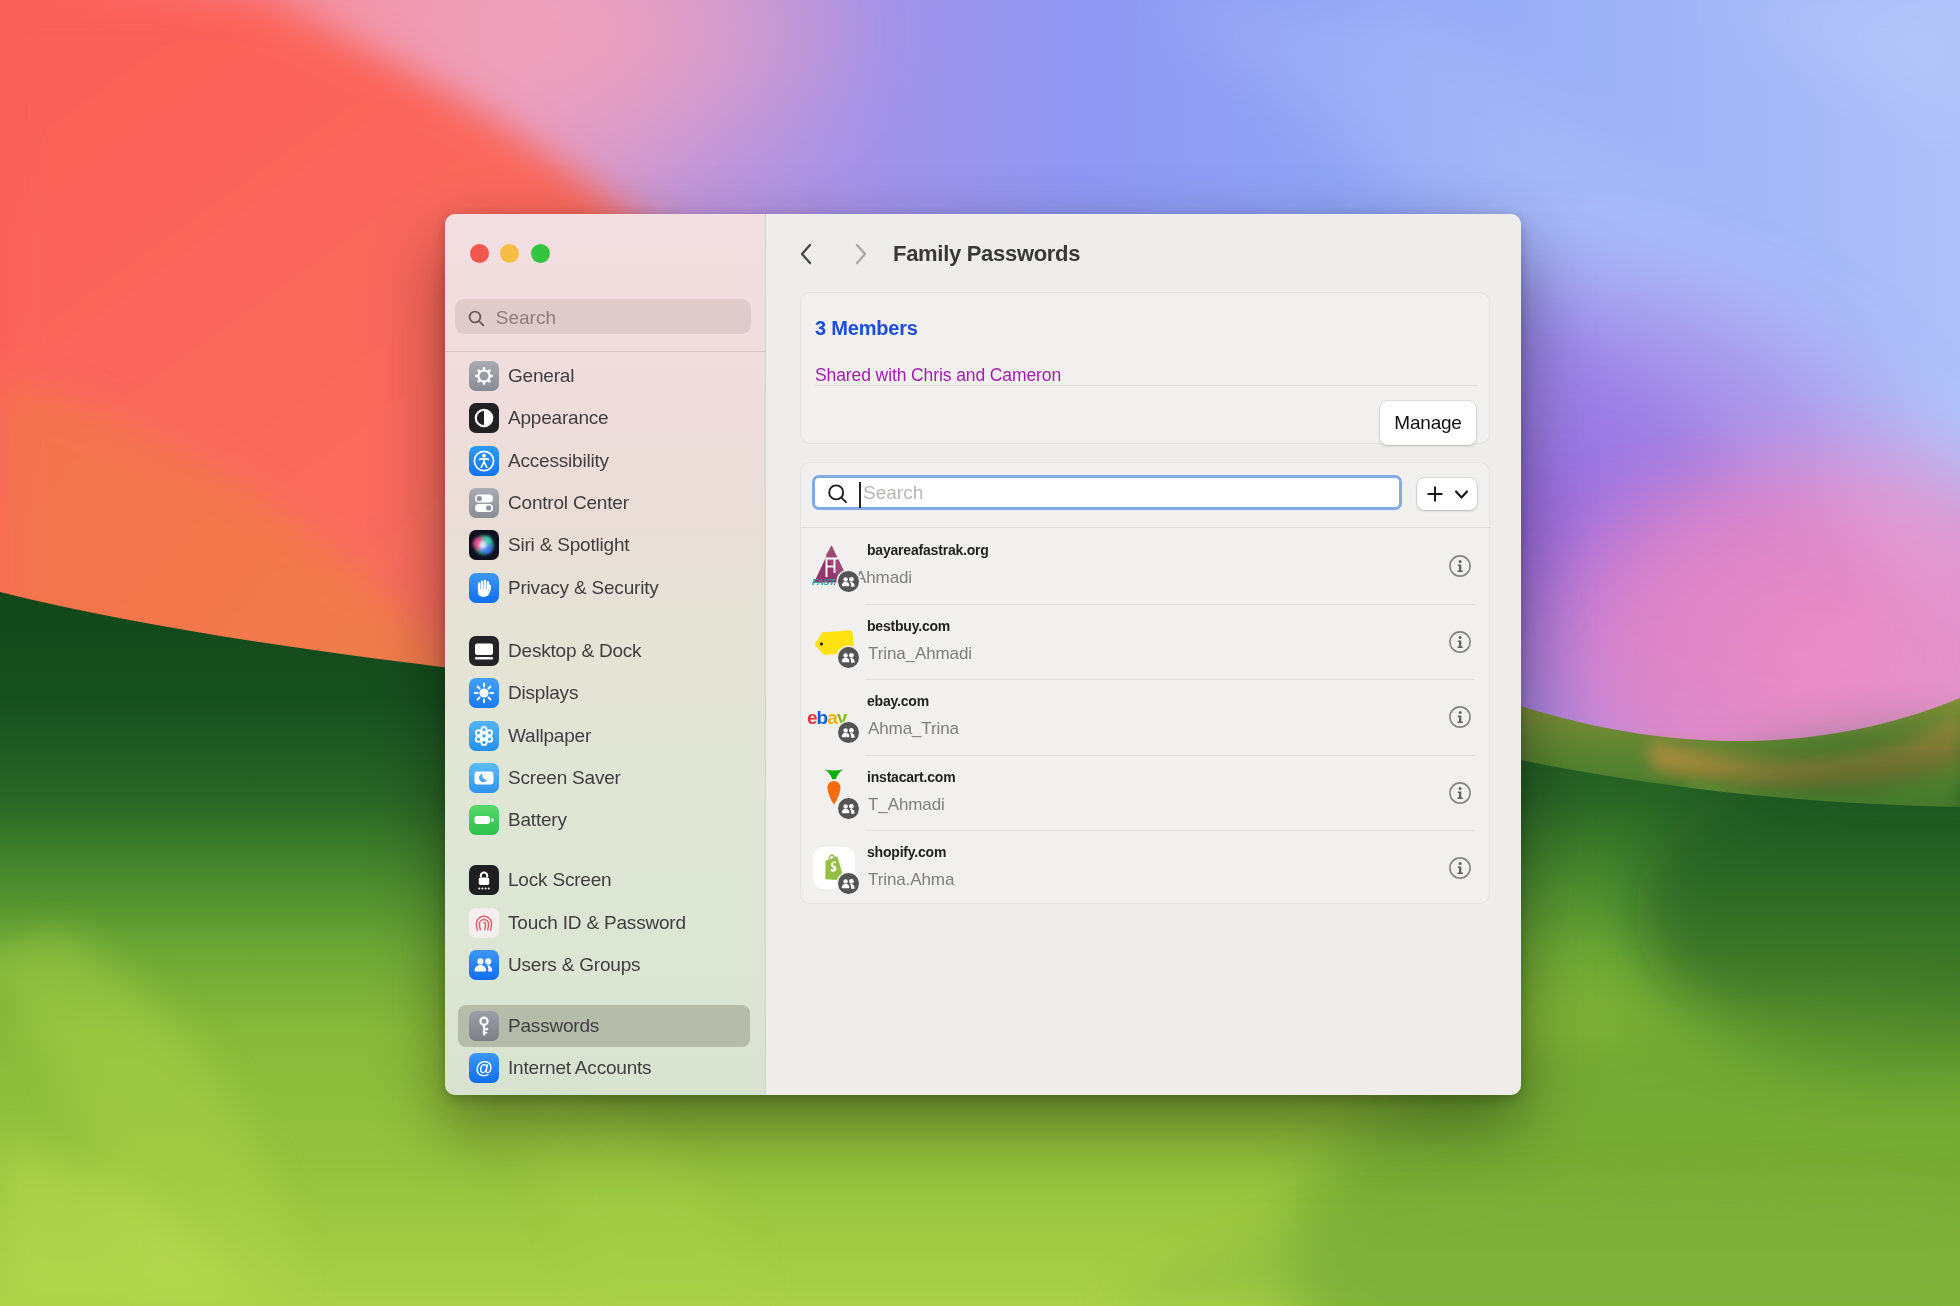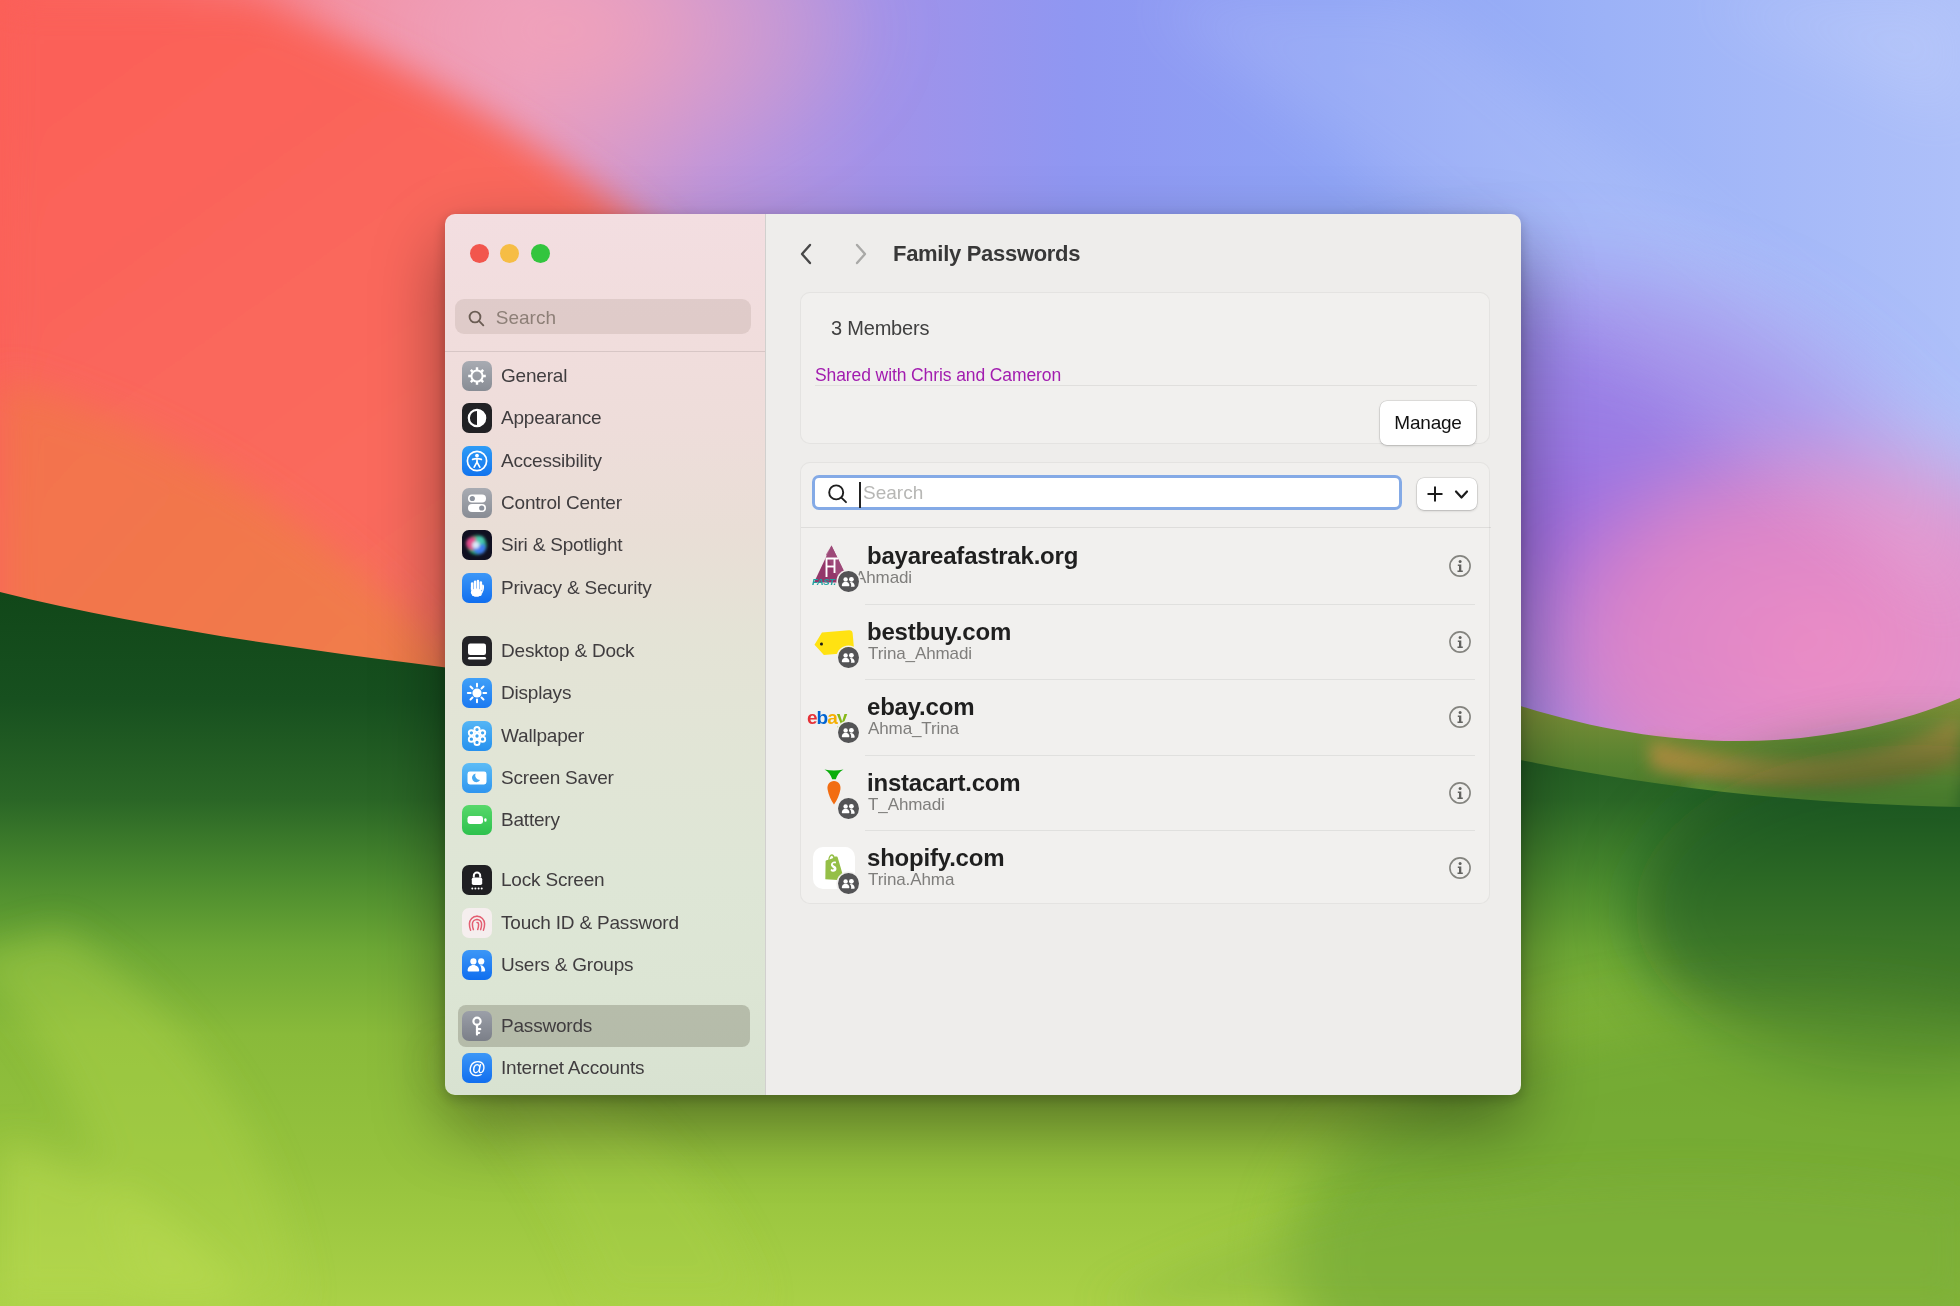--- a/index.html
+++ b/index.html
@@ -7,27 +7,27 @@
   #bg{position:absolute;left:0;top:0;width:1960px;height:1306px;}
   #win{position:absolute;left:445px;top:214px;width:1076px;height:881px;border-radius:10px;
        box-shadow:0 30px 70px rgba(0,0,0,0.40),0 4px 14px rgba(0,0,0,0.22);
        overflow:hidden;}
   #sidebar{position:absolute;left:0;top:0;width:320px;height:881px;
     background:linear-gradient(180deg,#f3dee1 0%,#f1dddd 12%,#eeddda 24%,#e9ded6 36%,#e4e3d6 48%,#e1e5d6 62%,#dee6d6 76%,#dce5d4 88%,#d8e2d1 100%);}
   #pane{position:absolute;left:320px;top:0;width:756px;height:881px;background:#eeedeb;border-left:1px solid rgba(0,0,0,0.12);box-sizing:border-box;}
   .tl{position:absolute;width:19px;height:19px;border-radius:50%;top:30px;}
   .abs{position:absolute;}
   
-  .srow{position:absolute;left:11px;width:294px;height:42px;display:flex;align-items:center;}
+  .srow{position:absolute;left:18px;width:294px;height:42px;display:flex;align-items:center;}
   .sic{width:30px;height:30px;border-radius:7px;margin-left:6px;flex:0 0 30px;position:relative;overflow:hidden;}
   .slb{margin-left:9px;font-size:19px;color:#403d3f;letter-spacing:-0.2px;white-space:nowrap;}
   
   .badge{width:21px;height:21px;border-radius:50%;box-shadow:0 0 0 1.6px #f1f0ee;}
   .card{position:absolute;left:34px;width:690px;background:#f1f0ee;border:1px solid rgba(0,0,0,0.05);border-radius:10px;box-sizing:border-box;}
-  .rowtitle{font-size:24px;font-weight:700;color:#1f1f1f;letter-spacing:-0.2px;}
+  .rowtitle{font-size:14px;font-weight:700;color:#1f1f1f;letter-spacing:-0.2px;}
   .rowsub{font-size:17px;color:#7f7e7c;letter-spacing:-0.1px;}
 </style>
 </head>
 <body>
 <svg id="bg" viewBox="0 0 1960 1306" preserveAspectRatio="none">
   <defs>
     <linearGradient id="sky" x1="0" y1="0" x2="1" y2="0">
       <stop offset="0" stop-color="#fb5f58"></stop>
       <stop offset="0.08" stop-color="#f96b67"></stop>
       <stop offset="0.18" stop-color="#f18d9f"></stop>
@@ -352,21 +352,21 @@
 
     <svg class="abs" style="left:29px;top:28px;" width="24" height="24" viewBox="0 0 24 24">
         <path d="M15,3 L7,12 L15,21" fill="none" stroke="#484848" stroke-width="2.4" stroke-linecap="round" stroke-linejoin="round"></path>
       </svg>
     <svg class="abs" style="left:82px;top:28px;" width="24" height="24" viewBox="0 0 24 24">
         <path d="M9,3 L17,12 L9,21" fill="none" stroke="#a9a9a7" stroke-width="2.4" stroke-linecap="round" stroke-linejoin="round"></path>
       </svg>
     <div class="abs" style="left:127px;top:27px;font-size:22px;font-weight:700;color:#383838;letter-spacing:-0.3px;">Family Passwords</div>
 
     <div class="card" style="top:78px;height:152px;">
-      <div class="abs" style="left:30px;top:24px;font-size:20px;font-weight:400;color:#404040;letter-spacing:-0.2px;">3 Members</div>
+      <div class="abs" style="left:14px;top:24px;font-size:20px;font-weight:700;color:#1d4ed8;letter-spacing:-0.2px;">3 Members</div>
       <div class="abs" style="left:14px;top:48px;font-size:17.5px;color:#a21caf;letter-spacing:-0.1px;margin-top:24px;">Shared with Chris and Cameron</div>
       <div class="abs" style="left:14px;top:92px;width:662px;height:1px;background:rgba(0,0,0,0.07);"></div>
       <div class="abs" style="left:579px;top:108px;width:96px;height:44px;background:#ffffff;border-radius:7px;box-shadow:0 0 0 0.5px rgba(0,0,0,0.15),0 1px 2.5px rgba(0,0,0,0.18);display:flex;align-items:center;justify-content:center;font-size:19px;color:#111;letter-spacing:-0.2px;">Manage</div>
     </div>
 
     <div class="card" style="top:248px;height:442px;">
 
       <div class="abs" style="left:11px;top:12px;width:584px;height:29px;background:#ffffff;border-radius:7px;border:3px solid #84aae6;">
         <svg class="abs" style="left:11px;top:3.5px;" width="23" height="23" viewBox="0 0 23 23">
             <circle cx="10.2" cy="10.4" r="7" fill="none" stroke="#1e1e1e" stroke-width="1.9"></circle>

